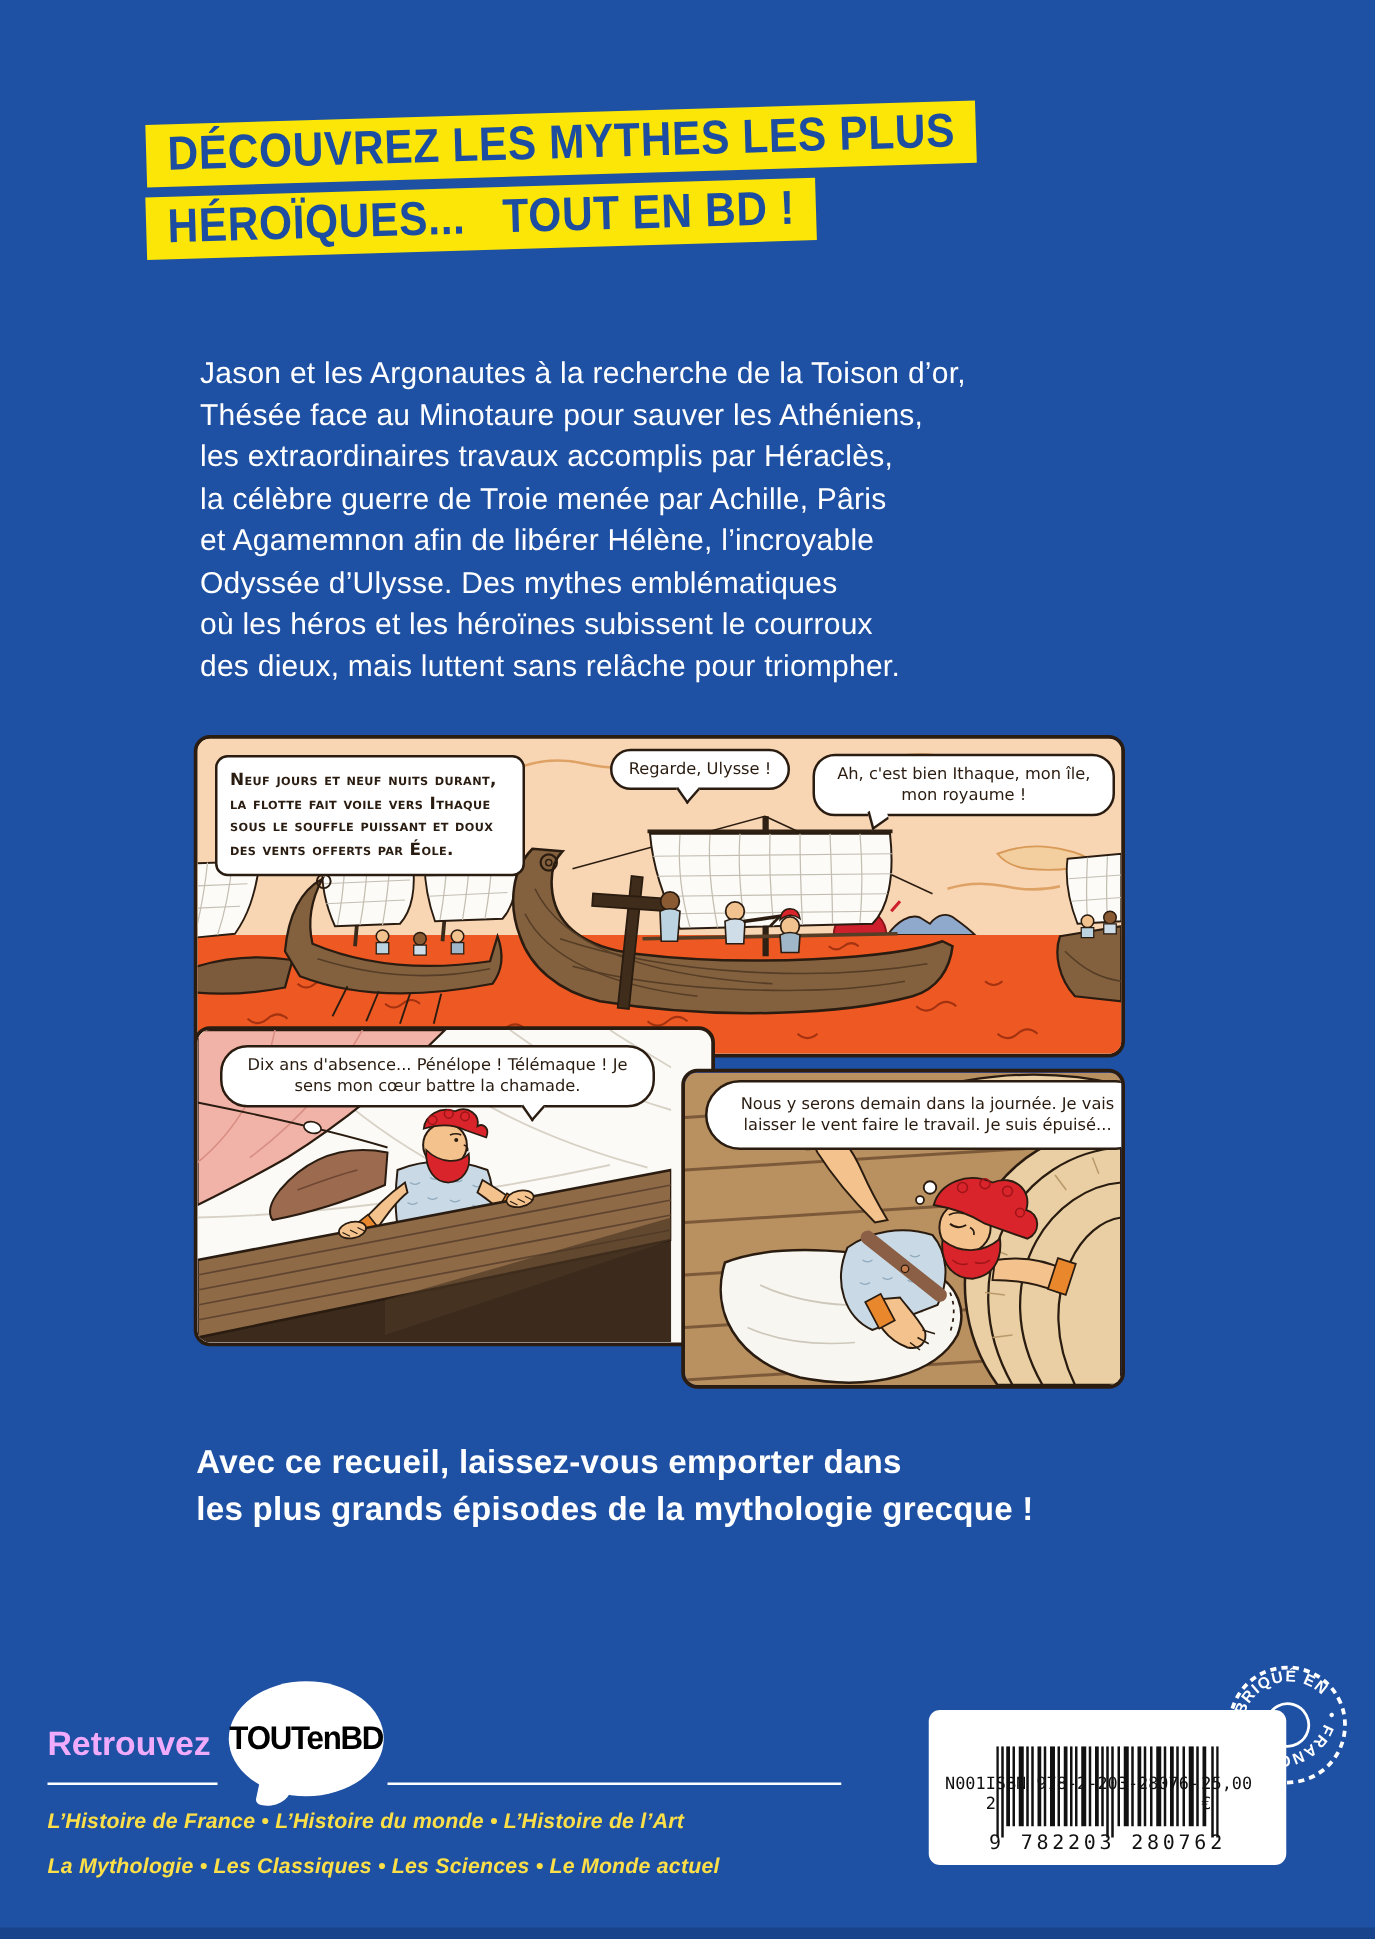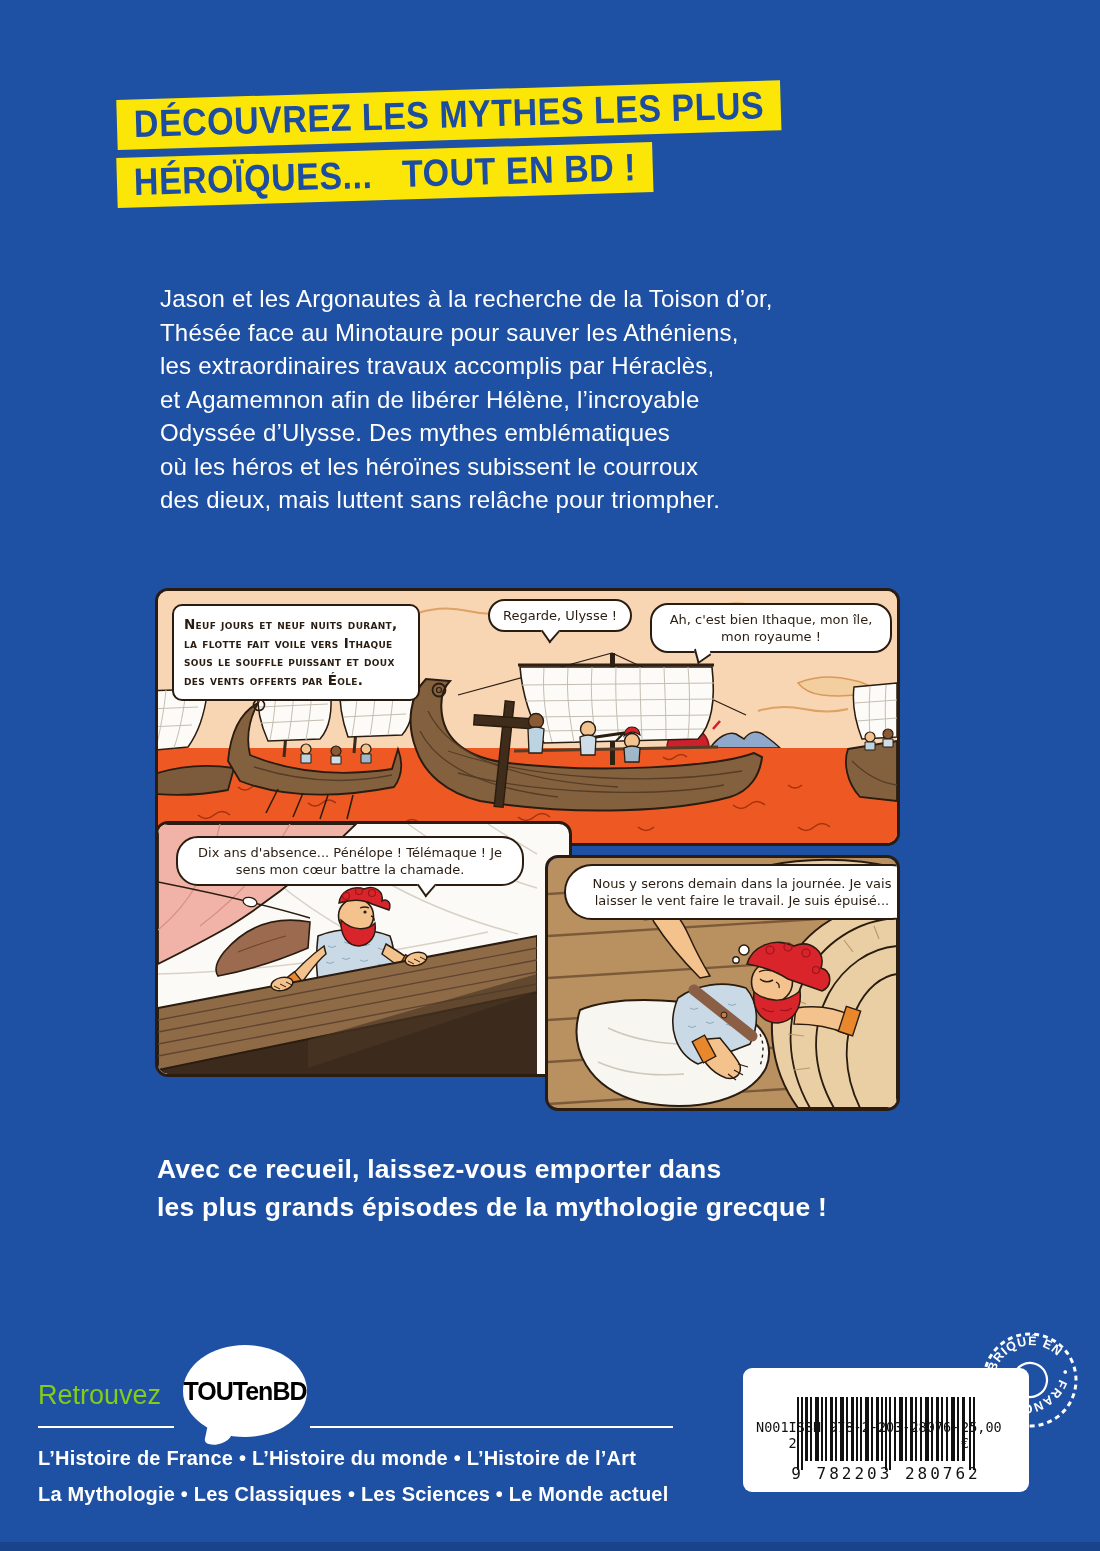--- a/index.html
+++ b/index.html
@@ -41,32 +41,32 @@
   #bubble-ithaque .tail{left:18%;bottom:-9px;transform:rotate(75deg) skewX(20deg);}
   #bubble-dix{left:18px;top:12px;width:318px;border-radius:22px;}
   #bubble-dix .tail{left:70%;bottom:-9px;}
   #bubble-nous{left:16px;top:6px;width:312px;border-radius:44px;padding:9px 20px;}
 
   
   #outro{position:absolute;left:157px;top:1150px;color:#fff;font-weight:700;
          font-size:26.5px;line-height:38px;letter-spacing:.2px;}
 
   
-  #retrouvez{position:absolute;left:38px;top:1380px;color:#84cc16;font-weight:400;font-size:27px;}
+  #retrouvez{position:absolute;left:38px;top:1380px;color:#f0abfc;font-weight:700;font-size:27px;}
   .footline{position:absolute;height:2px;background:#fff;top:1426px;}
   #footline-left{left:38px;width:136px;}
   #footline-right{left:310px;width:363px;}
   #logo-bubble{position:absolute;left:183px;top:1345px;width:124px;height:92px;background:#fff;
                border-radius:50%;display:flex;align-items:center;justify-content:center;}
   #logo-bubble .txt{color:#000;font-weight:700;font-size:25px;letter-spacing:-1px;
                     transform:scaleY(1.05);}
   #logo-tail{position:absolute;left:206px;top:1424px;width:26px;height:22px;background:#fff;
              border-radius:0 0 85% 20%;transform:rotate(12deg);}
-  .collections{position:absolute;left:38px;color:#ffffff;font-weight:700;font-size:20px;
-               letter-spacing:.2px;}
+  .collections{position:absolute;left:38px;color:#fde047;font-weight:700;font-size:17px;
+               letter-spacing:.2px;font-style:italic;}
   #coll1{top:1447px;}
   #coll2{top:1483px;}
 
   
   #barcode-box{position:absolute;left:743px;top:1368px;width:286px;height:124px;background:#fff;
                border-radius:9px;z-index:2;font-family:"DejaVu Sans Mono",monospace;color:#111;}
   #barcode-box .row{position:absolute;left:13px;right:13px;top:10px;display:flex;
                     justify-content:flex-start;font-size:13.5px;margin-top:41px;}
   #barcode-bars{position:absolute;left:54px;top:29px;}
   #barcode-number{position:absolute;left:0;right:0;top:96px;text-align:center;
@@ -82,20 +82,21 @@
 
 <div id="page">
 
   <div class="banner" id="banner1"><span class="stretch">DÉCOUVREZ LES MYTHES LES PLUS</span></div>
   <div class="banner" id="banner2"><span class="stretch">HÉROÏQUES...   TOUT EN BD !</span></div>
 
   <div id="intro">
     <div>Jason et les Argonautes à la recherche de la Toison d’or,</div>
     <div>Thésée face au Minotaure pour sauver les Athéniens,</div>
     <div>les extraordinaires travaux accomplis par Héraclès,</div>
+    <div>la célèbre guerre de Troie menée par Achille, Pâris</div>
     <div>et Agamemnon afin de libérer Hélène, l’incroyable</div>
     <div>Odyssée d’Ulysse. Des mythes emblématiques</div>
     <div>où les héros et les héroïnes subissent le courroux</div>
     <div>des dieux, mais luttent sans relâche pour triompher.</div>
   </div>
 
   <div class="panel" id="panel1">
     <svg width="739" height="252" viewBox="0 0 739 252">
       <rect x="0" y="0" width="739" height="157" fill="#f8d5b3"></rect>
 

